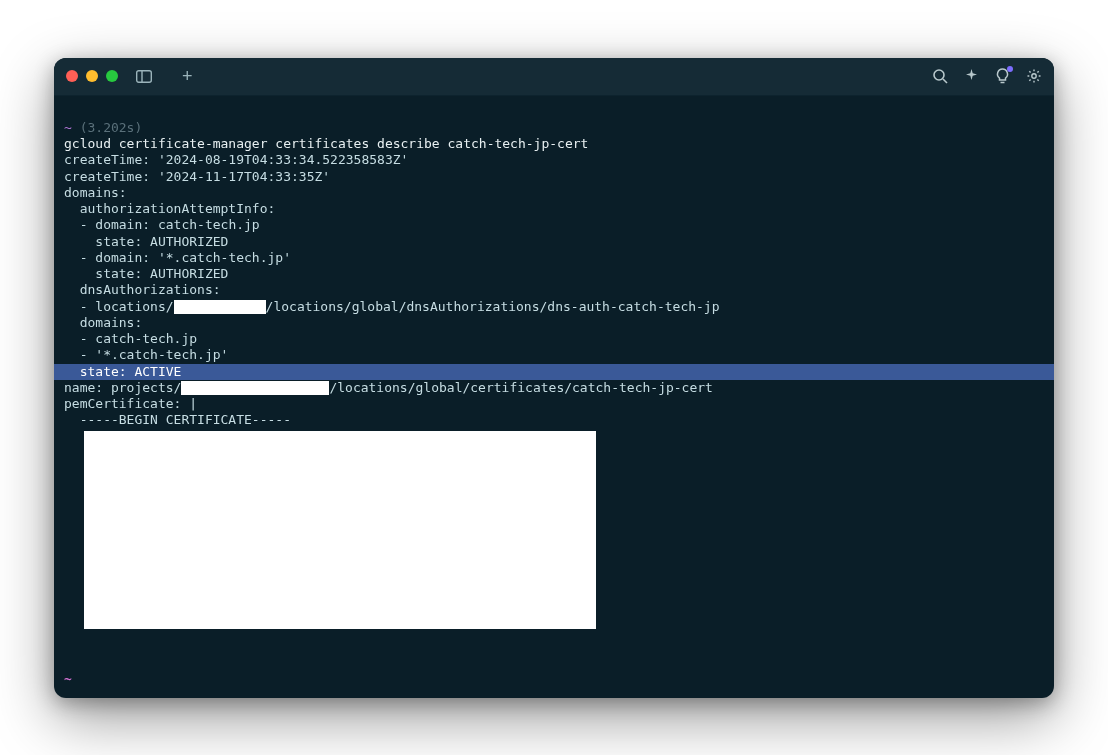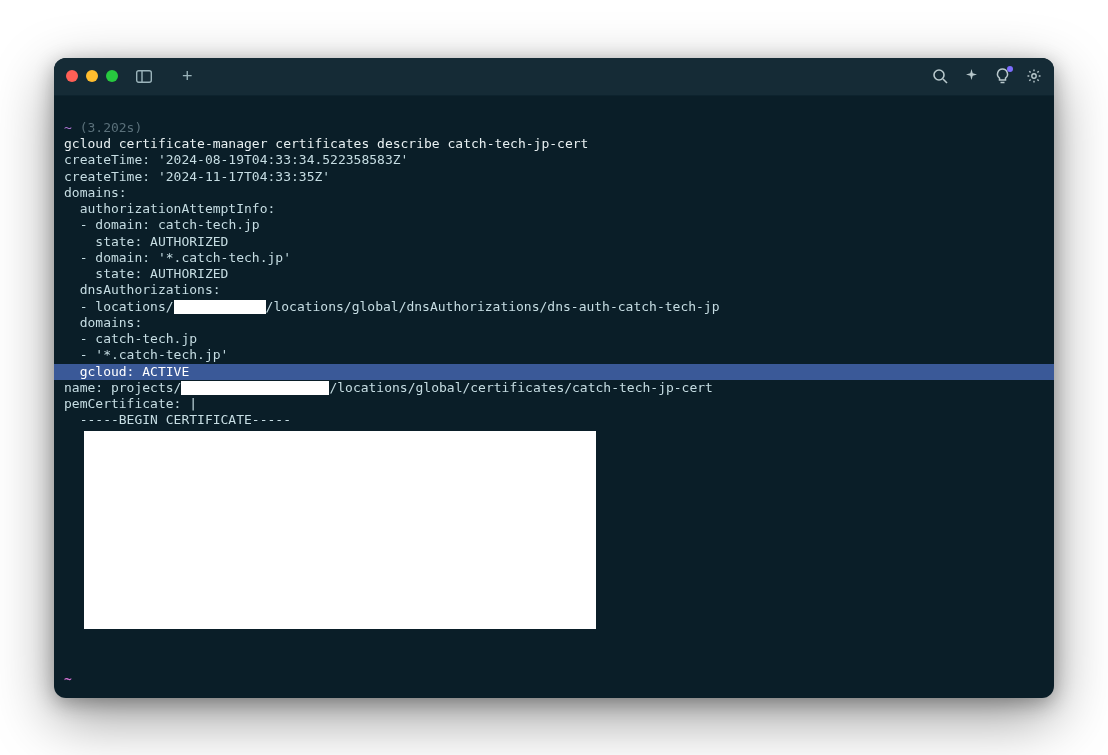--- a/index.html
+++ b/index.html
@@ -180,21 +180,21 @@
 <span class="line">  <span>authorizationAttemptInfo:</span></span>
 <span class="line">  <span>- domain:</span> <span>catch-tech.jp</span></span>
 <span class="line">    <span>state: AUTHORIZED</span></span>
 <span class="line">  <span>- domain:</span> <span>'*.catch-tech.jp'</span></span>
 <span class="line">    <span>state: AUTHORIZED</span></span>
 <span class="line">  <span>dnsAuthorizations:</span></span>
 <span class="line">  <span>- locations/</span><span class="redact-inline" style="width:92px"></span><span>/locations/global/dnsAuthorizations/dns-auth-catch-tech-jp</span></span>
 <span class="line">  <span>domains:</span></span>
 <span class="line">  <span>- catch-tech.jp</span></span>
 <span class="line">  <span>- '*.catch-tech.jp'</span></span>
-<span class="highlight-line">  gcloud: ACTIVE</span><span class="line"><span>name: projects/</span><span class="redact-inline" style="width:148px"></span><span>/locations/global/certificates/catch-tech-jp-cert</span></span>
+<span class="highlight-line">  state: ACTIVE</span><span class="line"><span>name: projects/</span><span class="redact-inline" style="width:148px"></span><span>/locations/global/certificates/catch-tech-jp-cert</span></span>
 <span class="line">pemCertificate: |</span>
 <span class="line">  <span>-----BEGIN CERTIFICATE-----</span></span>
 <div class="redact-block" style="width:512px;height:198px"></div>
   </div>
 
   <div class="bottom-prompt">
     <span>~</span>
   </div>
 
 </div>

